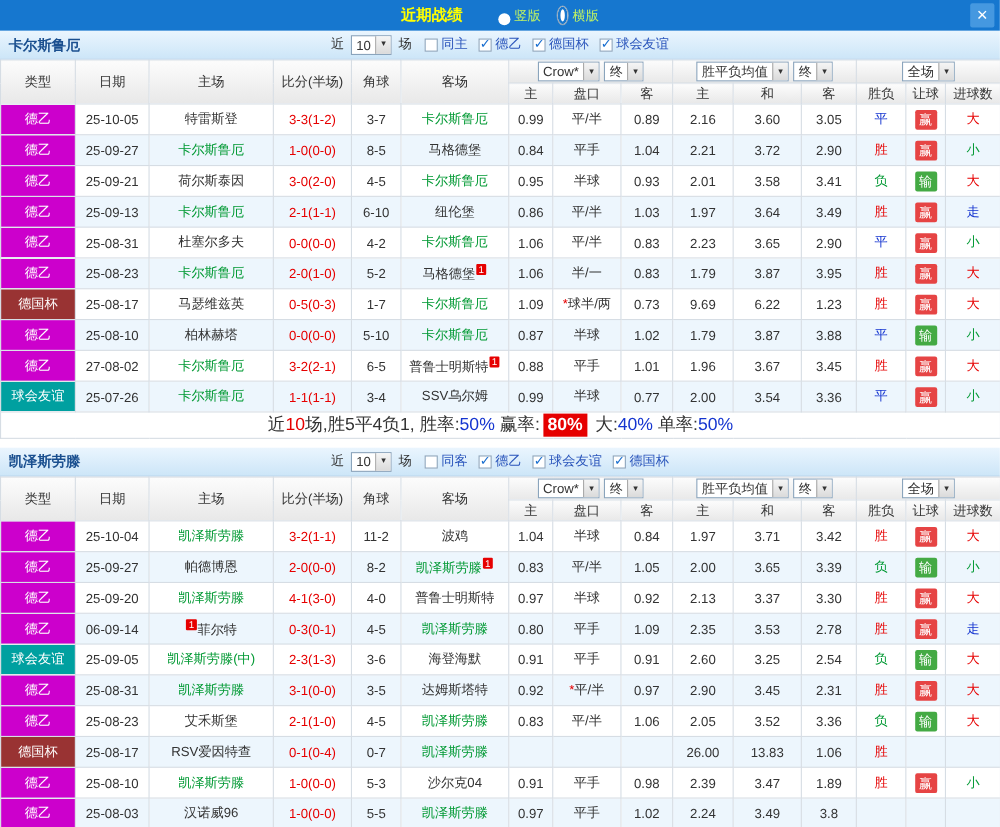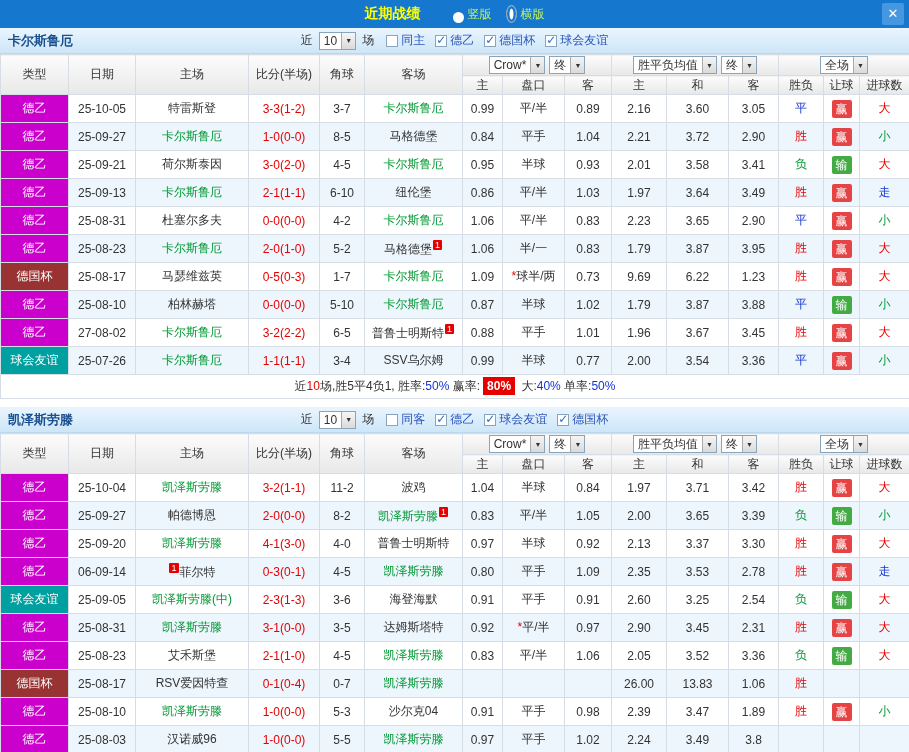--- a/index.html
+++ b/index.html
@@ -36,21 +36,21 @@
 .focus-team{color:var(--focus-green,#009933);}
 td.score{color:var(--score-red,#e60000);}
 .c-red{color:var(--score-red,#e60000);}
 .c-green{color:var(--focus-green,#009933);}
 .c-blue{color:var(--text-blue,#1535d0);}
 .badge{display:inline-block;min-width:20px;height:18px;line-height:18px;color:#fff;border-radius:2px;font-size:12px;padding:0 2px;}
 .badge.red{background:var(--win-red,#e64444);}
 .badge.green{background:var(--lose-green,#44aa44);}
 sup.num-badge{background:var(--score-red,#e60000);color:#fff;font-size:9px;padding:0 2px;margin:0 1px;border-radius:1px;}
 .star{color:var(--score-red,#e60000);}
-tr.summary td{height:24px;background:#fff!important;font-size:12px;}
+tr.summary td{height:24px;background:#fff!important;font-size:16px;}
 .s-plain{color:#333;}
 .s-red{color:var(--score-red,#e60000);}
 .s-blue{color:var(--text-blue,#1535d0);}
 .s-red-badge{background:var(--score-red,#e60000);color:#fff;font-weight:bold;padding:2px 4px;margin:0 3px;}
 .section-gap{margin-top:8px;}
 </style>
 </head>
 <body>
 
 <div class="page">
@@ -307,21 +307,21 @@
             <td>3.87</td>
             <td>3.88</td>
             <td class="c-blue">平</td>
             <td><span class="badge green">输</span></td>
             <td class="c-green">小</td>
           </tr>
           <tr>
             <td class="type t-mag">德乙</td>
             <td>27-08-02</td>
             <td><span class="focus-team">卡尔斯鲁厄</span></td>
-            <td class="score">3-2(2-2)</td>
+            <td class="score">3-2(2-1)</td>
             <td>6-5</td>
             <td><span>普鲁士明斯特</span><sup class="num-badge">1</sup></td>
             <td>0.88</td>
             <td>平手</td>
             <td>1.01</td>
             <td>1.96</td>
             <td>3.67</td>
             <td>3.45</td>
             <td class="c-red">胜</td>
             <td><span class="badge red">赢</span></td>

